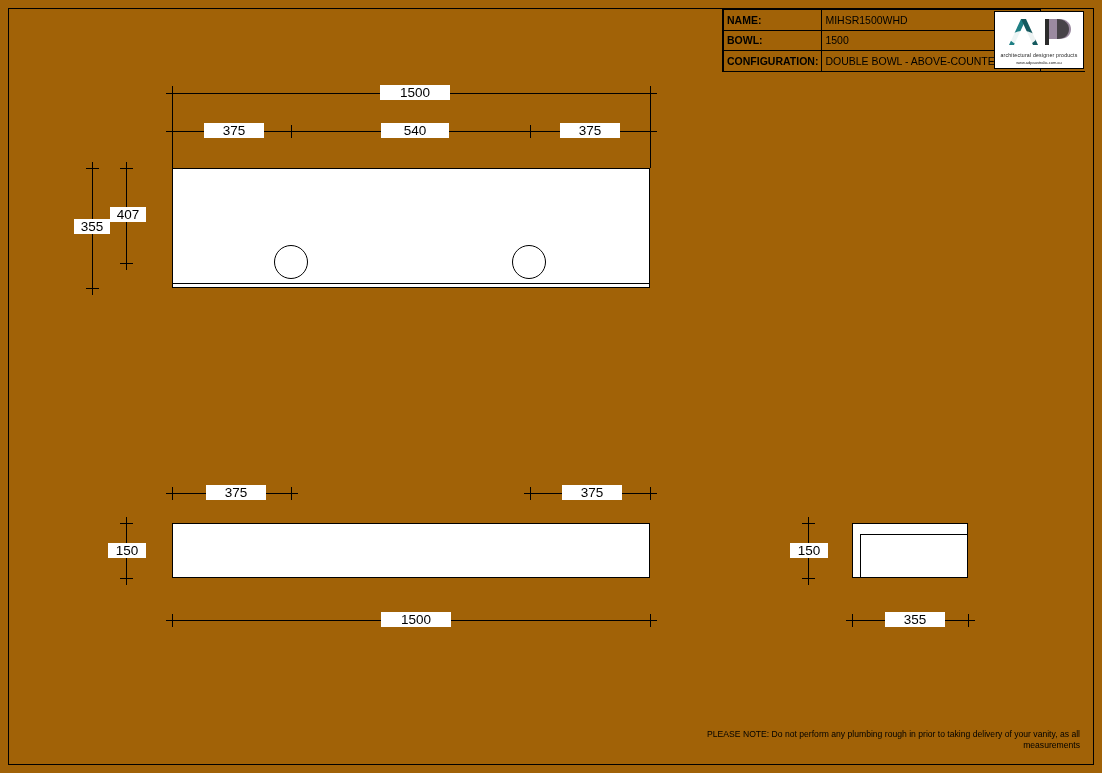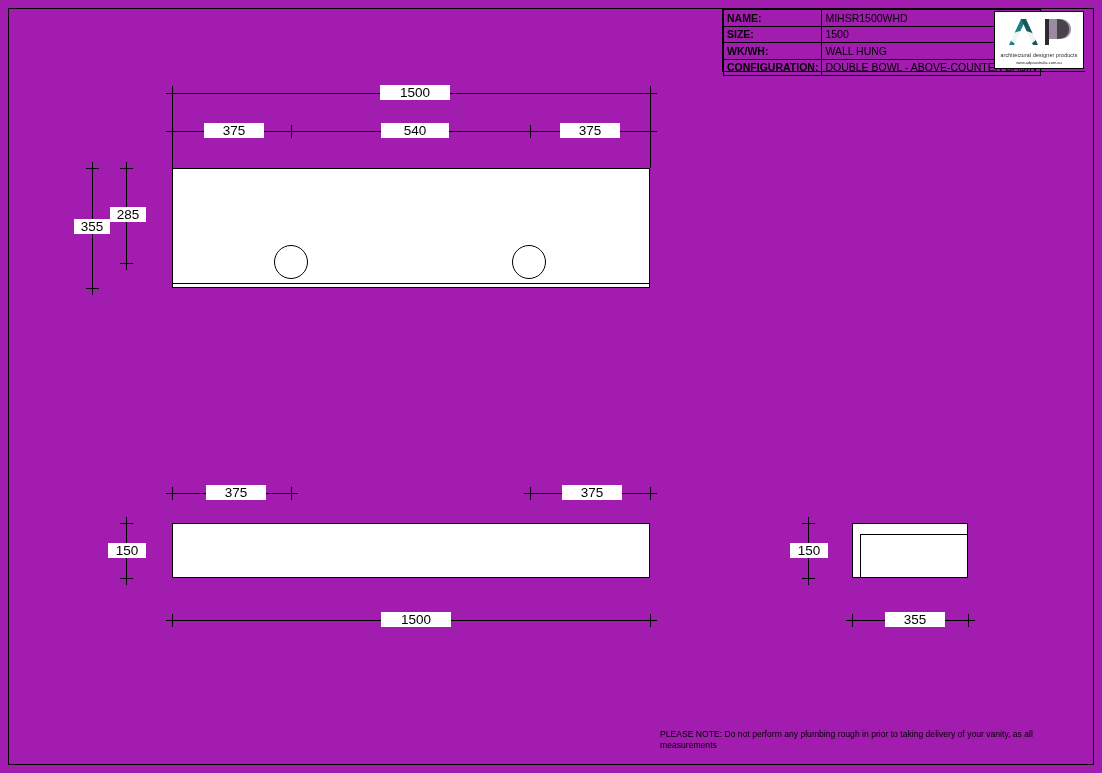--- a/index.html
+++ b/index.html
@@ -7,21 +7,21 @@
     padding: 0;
     background: #ffffff;
   }
   body {
     font-family: "Liberation Sans", sans-serif;
   }
   #sheet {
     position: relative;
     width: 1102px;
     height: 773px;
-    background: #a21caf;
+    background: #a16207;
     overflow: hidden;
   }
   .border-frame {
     position: absolute;
     left: 8px;
     top: 8px;
     width: 1086px;
     height: 757px;
     border: 1px solid #000000;
     box-sizing: border-box;
@@ -161,44 +161,40 @@
 
   
   .note {
     position: absolute;
     right: 22px;
     bottom: 22px;
     width: 420px;
     font-size: 8.6px;
     line-height: 11px;
     color: #000;
-    text-align: left;
+    text-align: right;
   }
 </style>
 </head>
 <body>
 
 <div id="sheet">
 
   <div class="border-frame"></div>
 
   <div class="titleblock">
     <table class="tb-table">
       <tbody>
           <tr>
         <td class="k">NAME:</td>
         <td>MIHSR1500WHD</td>
       </tr>
       <tr>
-        <td class="k">SIZE:</td>
+        <td class="k">BOWL:</td>
         <td>1500</td>
-      </tr>
-      <tr>
-        <td class="k">WK/WH:</td>
-        <td>WALL HUNG</td>
       </tr>
       <tr>
         <td class="k">CONFIGURATION:</td>
         <td>DOUBLE BOWL - ABOVE-COUNTER BASIN</td>
       </tr>
     </tbody>
       </table>
 
     <div class="tb-logo">
       <svg width="88" height="40" viewBox="0 0 88 40">
@@ -239,21 +235,21 @@
   <div class="dim-label" style="left:560px; top:123px; width:50px;">375</div>
 
   <div class="dim-v" style="left:92px; top:168px; height:120px;"></div>
   <div class="tick" style="left:86px; top:162px;"></div>
   <div class="tick" style="left:86px; top:282px;"></div>
   <div class="dim-label-v" style="left:74px; top:219px; width:36px;">355</div>
 
   <div class="dim-v" style="left:126px; top:168px; height:95px;"></div>
   <div class="tick" style="left:120px; top:162px;"></div>
   <div class="tick" style="left:120px; top:257px;"></div>
-  <div class="dim-label-v" style="left:110px; top:207px; width:36px;">285</div>
+  <div class="dim-label-v" style="left:110px; top:207px; width:36px;">407</div>
 
   <div class="part" style="left:172px; top:523px; width:478px; height:55px;"></div>
 
   <div class="dim-h" style="left:172px; top:493px; width:120px;"></div>
   <div class="dim-h" style="left:530px; top:493px; width:120px;"></div>
   <div class="tick" style="left:166px; top:487px;"></div>
   <div class="tick" style="left:285px; top:487px;"></div>
   <div class="tick" style="left:524px; top:487px;"></div>
   <div class="tick" style="left:644px; top:487px;"></div>
   <div class="dim-label" style="left:206px; top:485px; width:50px;">375</div>

